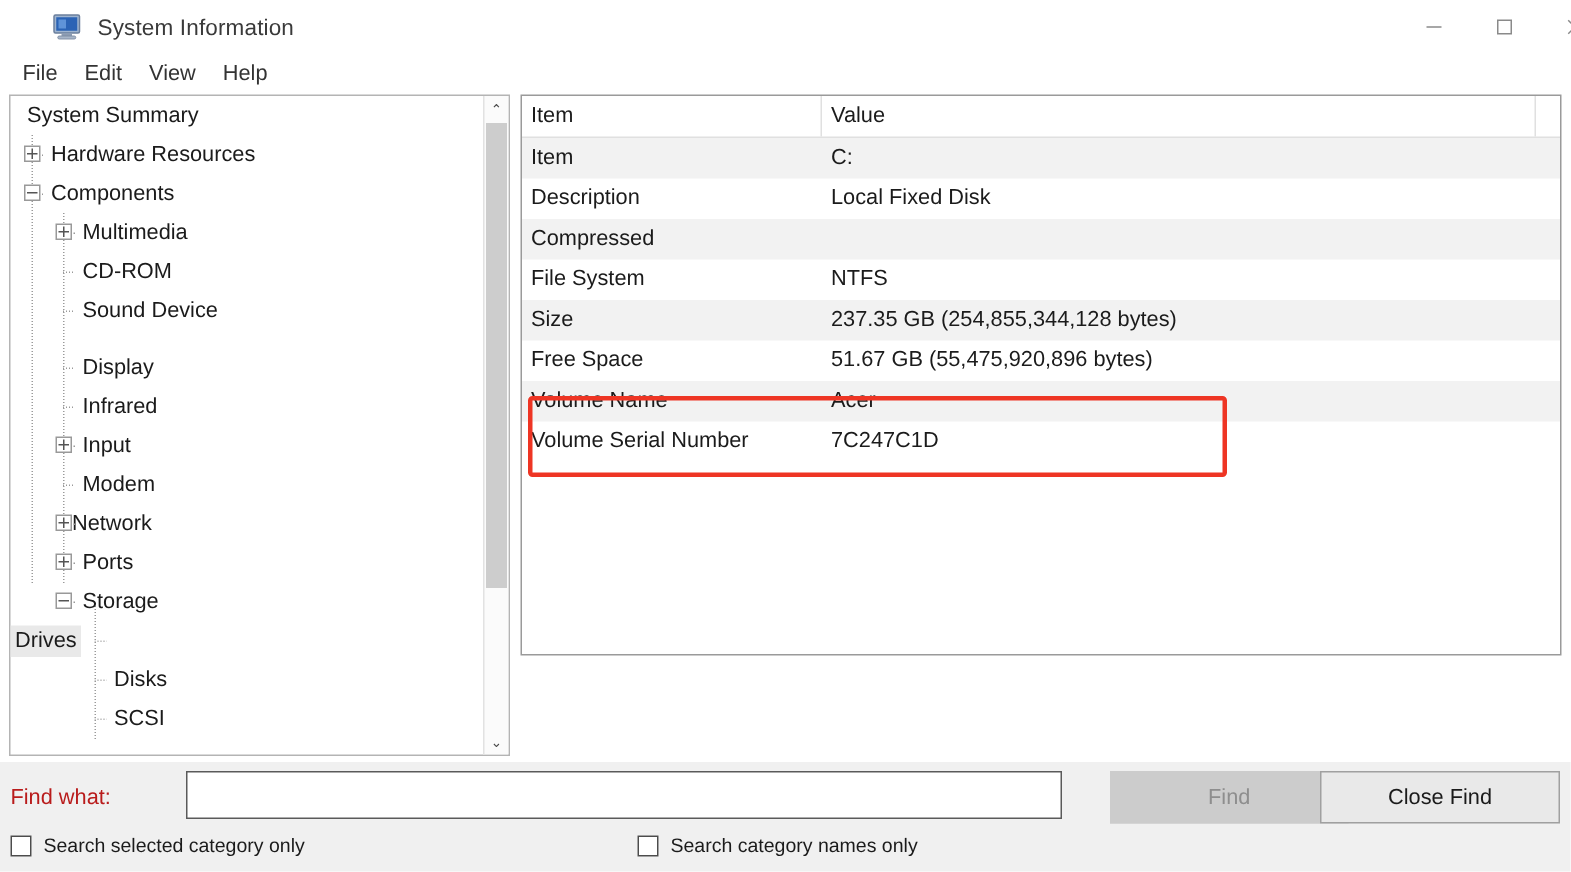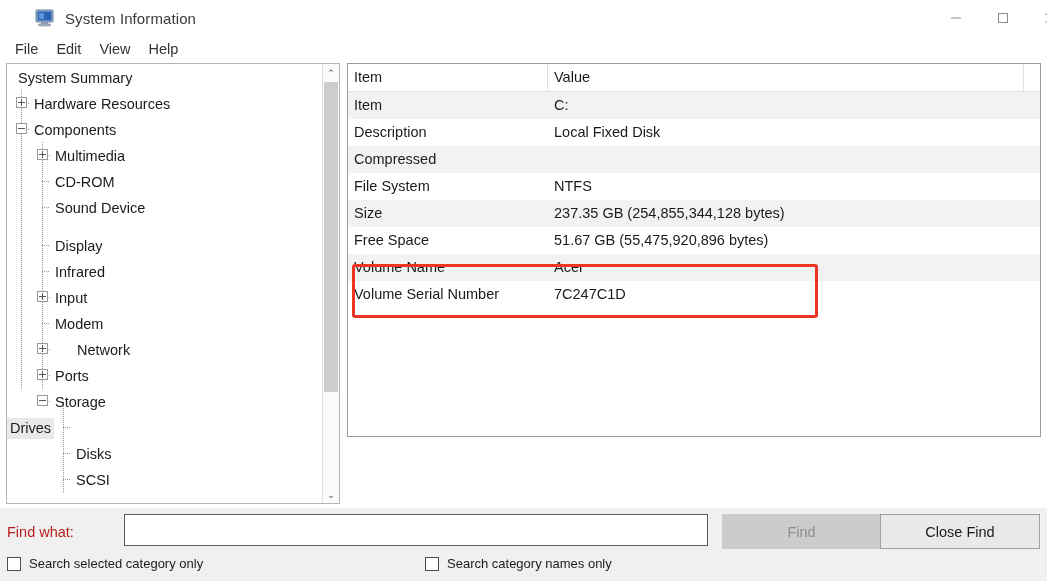--- a/index.html
+++ b/index.html
@@ -304,21 +304,21 @@
   .btn {
     position: absolute;
     height: 35px;
     display: flex;
     align-items: center;
     justify-content: center;
     font-size: 14.5px;
     box-sizing: border-box;
   }
   .btn-find {
-    left: 722px; top: 514px;
+    left: 740px; top: 514px;
     width: 159px;
     background: #cccccc;
     border: 1px solid #cccccc;
     color: #8e8e8e;
   }
   .btn-close-find {
     left: 880px; top: 514px;
     width: 160px;
     background: #e9e9e9;
     border: 1px solid #a0a0a0;
@@ -396,21 +396,21 @@
         <div class="tnode" style="height: 26px;"><span class="tlabel" style="margin-left: 8px;">System Summary</span></div>
         <div class="tnode" style="height: 26px;"><div class="tick" style="left: 21px; width: 2px;"></div><div class="expander plus" style="left: 9px;"></div><span class="tlabel" style="margin-left: 24px;">Hardware Resources</span></div>
         <div class="tnode" style="height: 26px;"><div class="tick" style="left: 21px; width: 2px;"></div><div class="expander" style="left: 9px;"></div><span class="tlabel" style="margin-left: 24px;">Components</span></div>
         <div class="tnode" style="height: 26px;"><div class="tick" style="left: 42px; width: 2px;"></div><div class="expander plus" style="left: 30px;"></div><span class="tlabel" style="margin-left: 45px;">Multimedia</span></div>
         <div class="tnode" style="height: 26px;"><div class="tick" style="left: 35px; width: 8px;"></div><span class="tlabel" style="margin-left: 45px;">CD-ROM</span></div>
         <div class="tnode" style="height: 26px;"><div class="tick" style="left: 35px; width: 8px;"></div><span class="tlabel" style="margin-left: 45px;">Sound Device</span></div>
         <div class="tnode" style="height: 26px; margin-top: 12px;"><div class="tick" style="left: 35px; width: 8px;"></div><span class="tlabel" style="margin-left: 45px;">Display</span></div>
         <div class="tnode" style="height: 26px;"><div class="tick" style="left: 35px; width: 8px;"></div><span class="tlabel" style="margin-left: 45px;">Infrared</span></div>
         <div class="tnode" style="height: 26px;"><div class="tick" style="left: 42px; width: 2px;"></div><div class="expander plus" style="left: 30px;"></div><span class="tlabel" style="margin-left: 45px;">Input</span></div>
         <div class="tnode" style="height: 26px;"><div class="tick" style="left: 35px; width: 8px;"></div><span class="tlabel" style="margin-left: 45px;">Modem</span></div>
-        <div class="tnode" style="height: 26px;"><div class="tick" style="left: 42px; width: 2px;"></div><div class="expander plus" style="left: 30px;"></div><span class="tlabel" style="margin-left: 67px;">Network</span></div>
+        <div class="tnode" style="height: 26px;"><div class="tick" style="left: 42px; width: 2px;"></div><div class="expander plus" style="left: 30px;"></div><span class="tlabel" style="margin-left: 38px;">Network</span></div>
         <div class="tnode" style="height: 26px;"><div class="tick" style="left: 42px; width: 2px;"></div><div class="expander plus" style="left: 30px;"></div><span class="tlabel" style="margin-left: 45px;">Ports</span></div>
         <div class="tnode" style="height: 26px;"><div class="tick" style="left: 42px; width: 2px;"></div><div class="expander" style="left: 30px;"></div><span class="tlabel" style="margin-left: 45px;">Storage</span></div>
         <div class="tnode" style="height: 26px;"><div class="tick" style="left: 56px; width: 8px;"></div><span class="tlabel sel" style="">Drives</span></div>
         <div class="tnode" style="height: 26px;"><div class="tick" style="left: 56px; width: 8px;"></div><span class="tlabel" style="margin-left: 66px;">Disks</span></div>
         <div class="tnode" style="height: 26px;"><div class="tick" style="left: 56px; width: 8px;"></div><span class="tlabel" style="margin-left: 66px;">SCSI</span></div>
       </div>
 
     <div class="vscroll">
       <div class="sb-arrow up">⌃</div>
       <div class="sb-thumb"></div>

